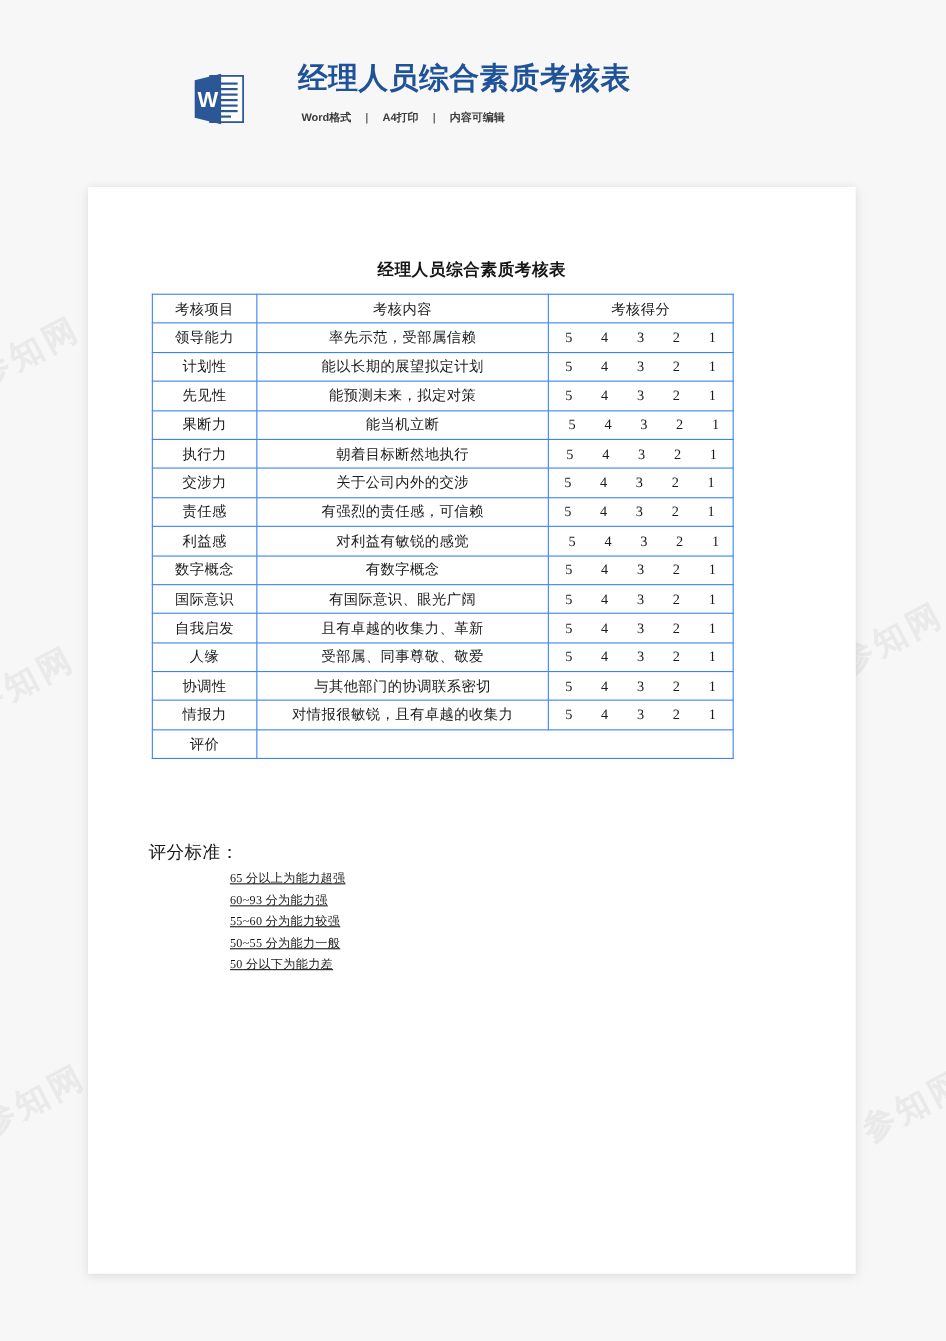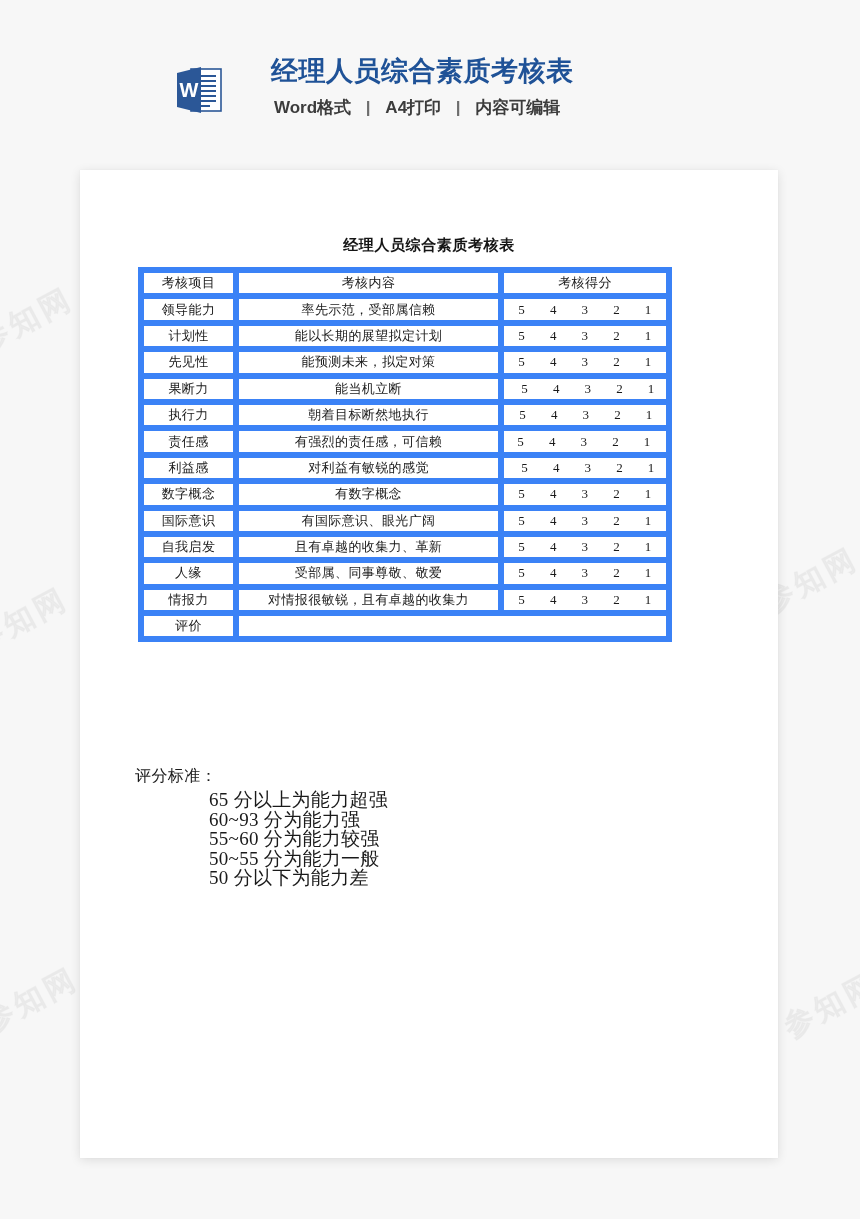--- a/index.html
+++ b/index.html
@@ -37,21 +37,21 @@
   .head-title {
     position: absolute; left: 103px; top: 0px;
     font-size: 27px; font-weight: 700;
     color: #1f5297;
     letter-spacing: 0.5px;
     line-height: 38px;
     white-space: nowrap;
   }
   .head-sub {
     position: absolute; left: 105px; top: 44px;
-    font-size: 17px; font-weight: 700;
+    font-size: 10px; font-weight: 700;
     color: #3c3c3c;
     line-height: 24px;
     white-space: nowrap;
   }
   .head-sub .sep { color: #6d6d6d; font-weight: 700; padding: 0 9px; }
   .head-sub .seg { padding: 0 1px; }
 
   
   .paper {
     position: absolute; left: 80px; top: 170px;
@@ -73,21 +73,21 @@
   table.assess {
     position: absolute;
     left: 58px; top: 97px;
     width: 528px;
     border-collapse: collapse;
     table-layout: fixed;
     font-family: "Liberation Serif", "DejaVu Serif", serif;
     color: #1a1a1a;
   }
   table.assess td {
-    border: 6px solid #3b82f6;
+    border: 1px solid #3b82f6;
     height: 26.4px;
     padding: 0 2px;
     font-size: 13px;
     text-align: center;
     vertical-align: middle;
     line-height: 20px;
     letter-spacing: 0.4px;
   }
   td.c-item   { width: 95px; }
   td.c-desc   { width: 265px; }
@@ -109,21 +109,21 @@
 
   
   .criteria {
     position: absolute;
     left: 55px; top: 596px;
     font-family: "Liberation Serif", "DejaVu Serif", serif;
     color: #1a1a1a;
   }
   .criteria .c-head { font-size: 16px; line-height: 20px; letter-spacing: 0.4px; }
   .criteria ul { list-style: none; margin: 4px 0 0 0; padding: 0 0 0 74px; }
-  .criteria li { font-size: 19px; line-height: 19.5px; letter-spacing: 0.3px; white-space: nowrap; }
+  .criteria li { font-size: 11px; line-height: 19.5px; letter-spacing: 0.3px; white-space: nowrap; text-decoration: underline; }
 </style>
 </head>
 <body>
 
 <div id="root">
 
   <div class="wm-layer" id="wm-layer">
       <div class="wm" style="left: -30px; top: 600px;">参知网</div>
       <div class="wm" style="left: 150px; top: 560px;">参知网</div>
       <div class="wm" style="left: 370px; top: 560px;">参知网</div>
@@ -242,20 +242,33 @@
               <div class="score-row" style="transform: translateX(1px);">
                 <span>5</span>
                 <span>4</span>
                 <span>3</span>
                 <span>2</span>
                 <span>1</span>
               </div>
             </td>
           </tr>
           <tr>
+            <td class="c-item">交涉力</td>
+            <td class="c-desc">关于公司内外的交涉</td>
+            <td class="c-score">
+              <div class="score-row" style="transform: translateX(-1px);">
+                <span>5</span>
+                <span>4</span>
+                <span>3</span>
+                <span>2</span>
+                <span>1</span>
+              </div>
+            </td>
+          </tr>
+          <tr>
             <td class="c-item">责任感</td>
             <td class="c-desc">有强烈的责任感，可信赖</td>
             <td class="c-score">
               <div class="score-row" style="transform: translateX(-1px);">
                 <span>5</span>
                 <span>4</span>
                 <span>3</span>
                 <span>2</span>
                 <span>1</span>
               </div>
@@ -309,20 +322,33 @@
                 <span>4</span>
                 <span>3</span>
                 <span>2</span>
                 <span>1</span>
               </div>
             </td>
           </tr>
           <tr>
             <td class="c-item">人缘</td>
             <td class="c-desc">受部属、同事尊敬、敬爱</td>
+            <td class="c-score">
+              <div class="score-row" style="transform: translateX(0px);">
+                <span>5</span>
+                <span>4</span>
+                <span>3</span>
+                <span>2</span>
+                <span>1</span>
+              </div>
+            </td>
+          </tr>
+          <tr>
+            <td class="c-item">协调性</td>
+            <td class="c-desc">与其他部门的协调联系密切</td>
             <td class="c-score">
               <div class="score-row" style="transform: translateX(0px);">
                 <span>5</span>
                 <span>4</span>
                 <span>3</span>
                 <span>2</span>
                 <span>1</span>
               </div>
             </td>
           </tr>

